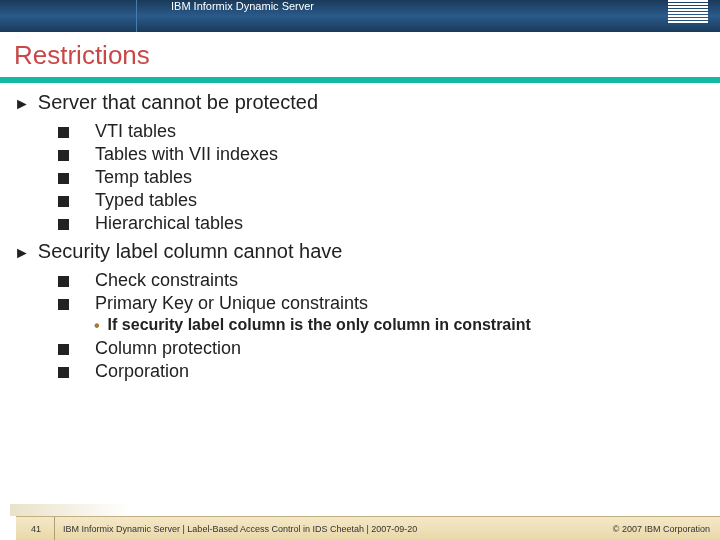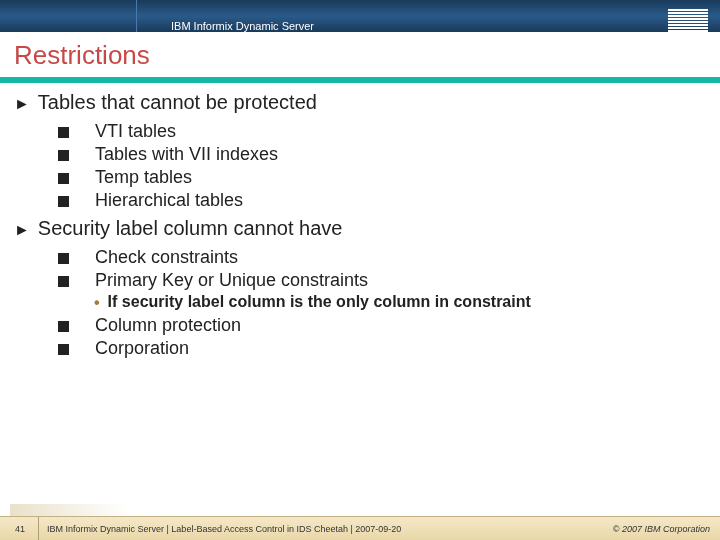--- a/index.html
+++ b/index.html
@@ -8,21 +8,21 @@
       height: 540px;
       font-family: Arial, Helvetica, sans-serif;
       background: #fff;
       position: relative;
       overflow: hidden;
     }
     .top-bar {
       height: 32px;
       background: linear-gradient(to bottom, #1a3a5a 0%, #2a5a8a 50%, #1a3a5a 100%);
       display: flex;
-      align-items: flex-end;
+      align-items: flex-start;
       padding: 0 12px;
       color: #fff;
       font-size: 11px;
       position: relative;
       gap: 24px;
     }
     .top-bar .divider {
       width: 1px;
       height: 100%;
       background: #4a7aaa;
@@ -91,21 +91,21 @@
       gap: 8px;
     }
     .lvl3 .dot {
       color: #a87838;
       font-size: 16px;
       line-height: 20px;
     }
     .footer {
       position: absolute;
       bottom: 0;
-      left: 0;
+      left: 16px;
       right: 0;
       height: 24px;
       background: linear-gradient(to bottom, #f5e8c8 0%, #e8d8a8 100%);
       border-top: 1px solid #c0b080;
       display: flex;
       align-items: center;
       font-size: 9px;
       color: #333;
       padding: 0 10px;
     }
@@ -114,21 +114,20 @@
       height: 100%;
       background: #b0a070;
       margin: 0 8px;
     }
     .footer .pagenum {
       width: 20px;
       text-align: center;
     }
     .footer .copyright {
       margin-left: auto;
-      font-style: italic;
     }
     .footer-decoration {
       position: absolute;
       bottom: 24px;
       left: 10px;
       width: 120px;
       height: 12px;
       background: linear-gradient(to right, rgba(200,180,120,0.4), transparent);
     }
   </style>
@@ -150,33 +149,37 @@
       <div class="stripe"></div>
   </div>
 </div>
 
 <h1 class="slide-title">Restrictions</h1>
 
 <div class="content">
 
   <div class="lvl1">
     <span class="tri">►</span>
-    <span>Tables that cannot be protected</span>
+    <span>Server that cannot be protected</span>
   </div>
   <div class="lvl2">
       <span class="sq"></span>
       <span>VTI tables</span>
     </div>
   <div class="lvl2">
       <span class="sq"></span>
       <span>Tables with VII indexes</span>
     </div>
   <div class="lvl2">
       <span class="sq"></span>
       <span>Temp tables</span>
+    </div>
+  <div class="lvl2">
+      <span class="sq"></span>
+      <span>Typed tables</span>
     </div>
   <div class="lvl2">
       <span class="sq"></span>
       <span>Hierarchical tables</span>
     </div>
 
   <div class="lvl1">
     <span class="tri">►</span>
     <span>Security label column cannot have</span>
   </div>

